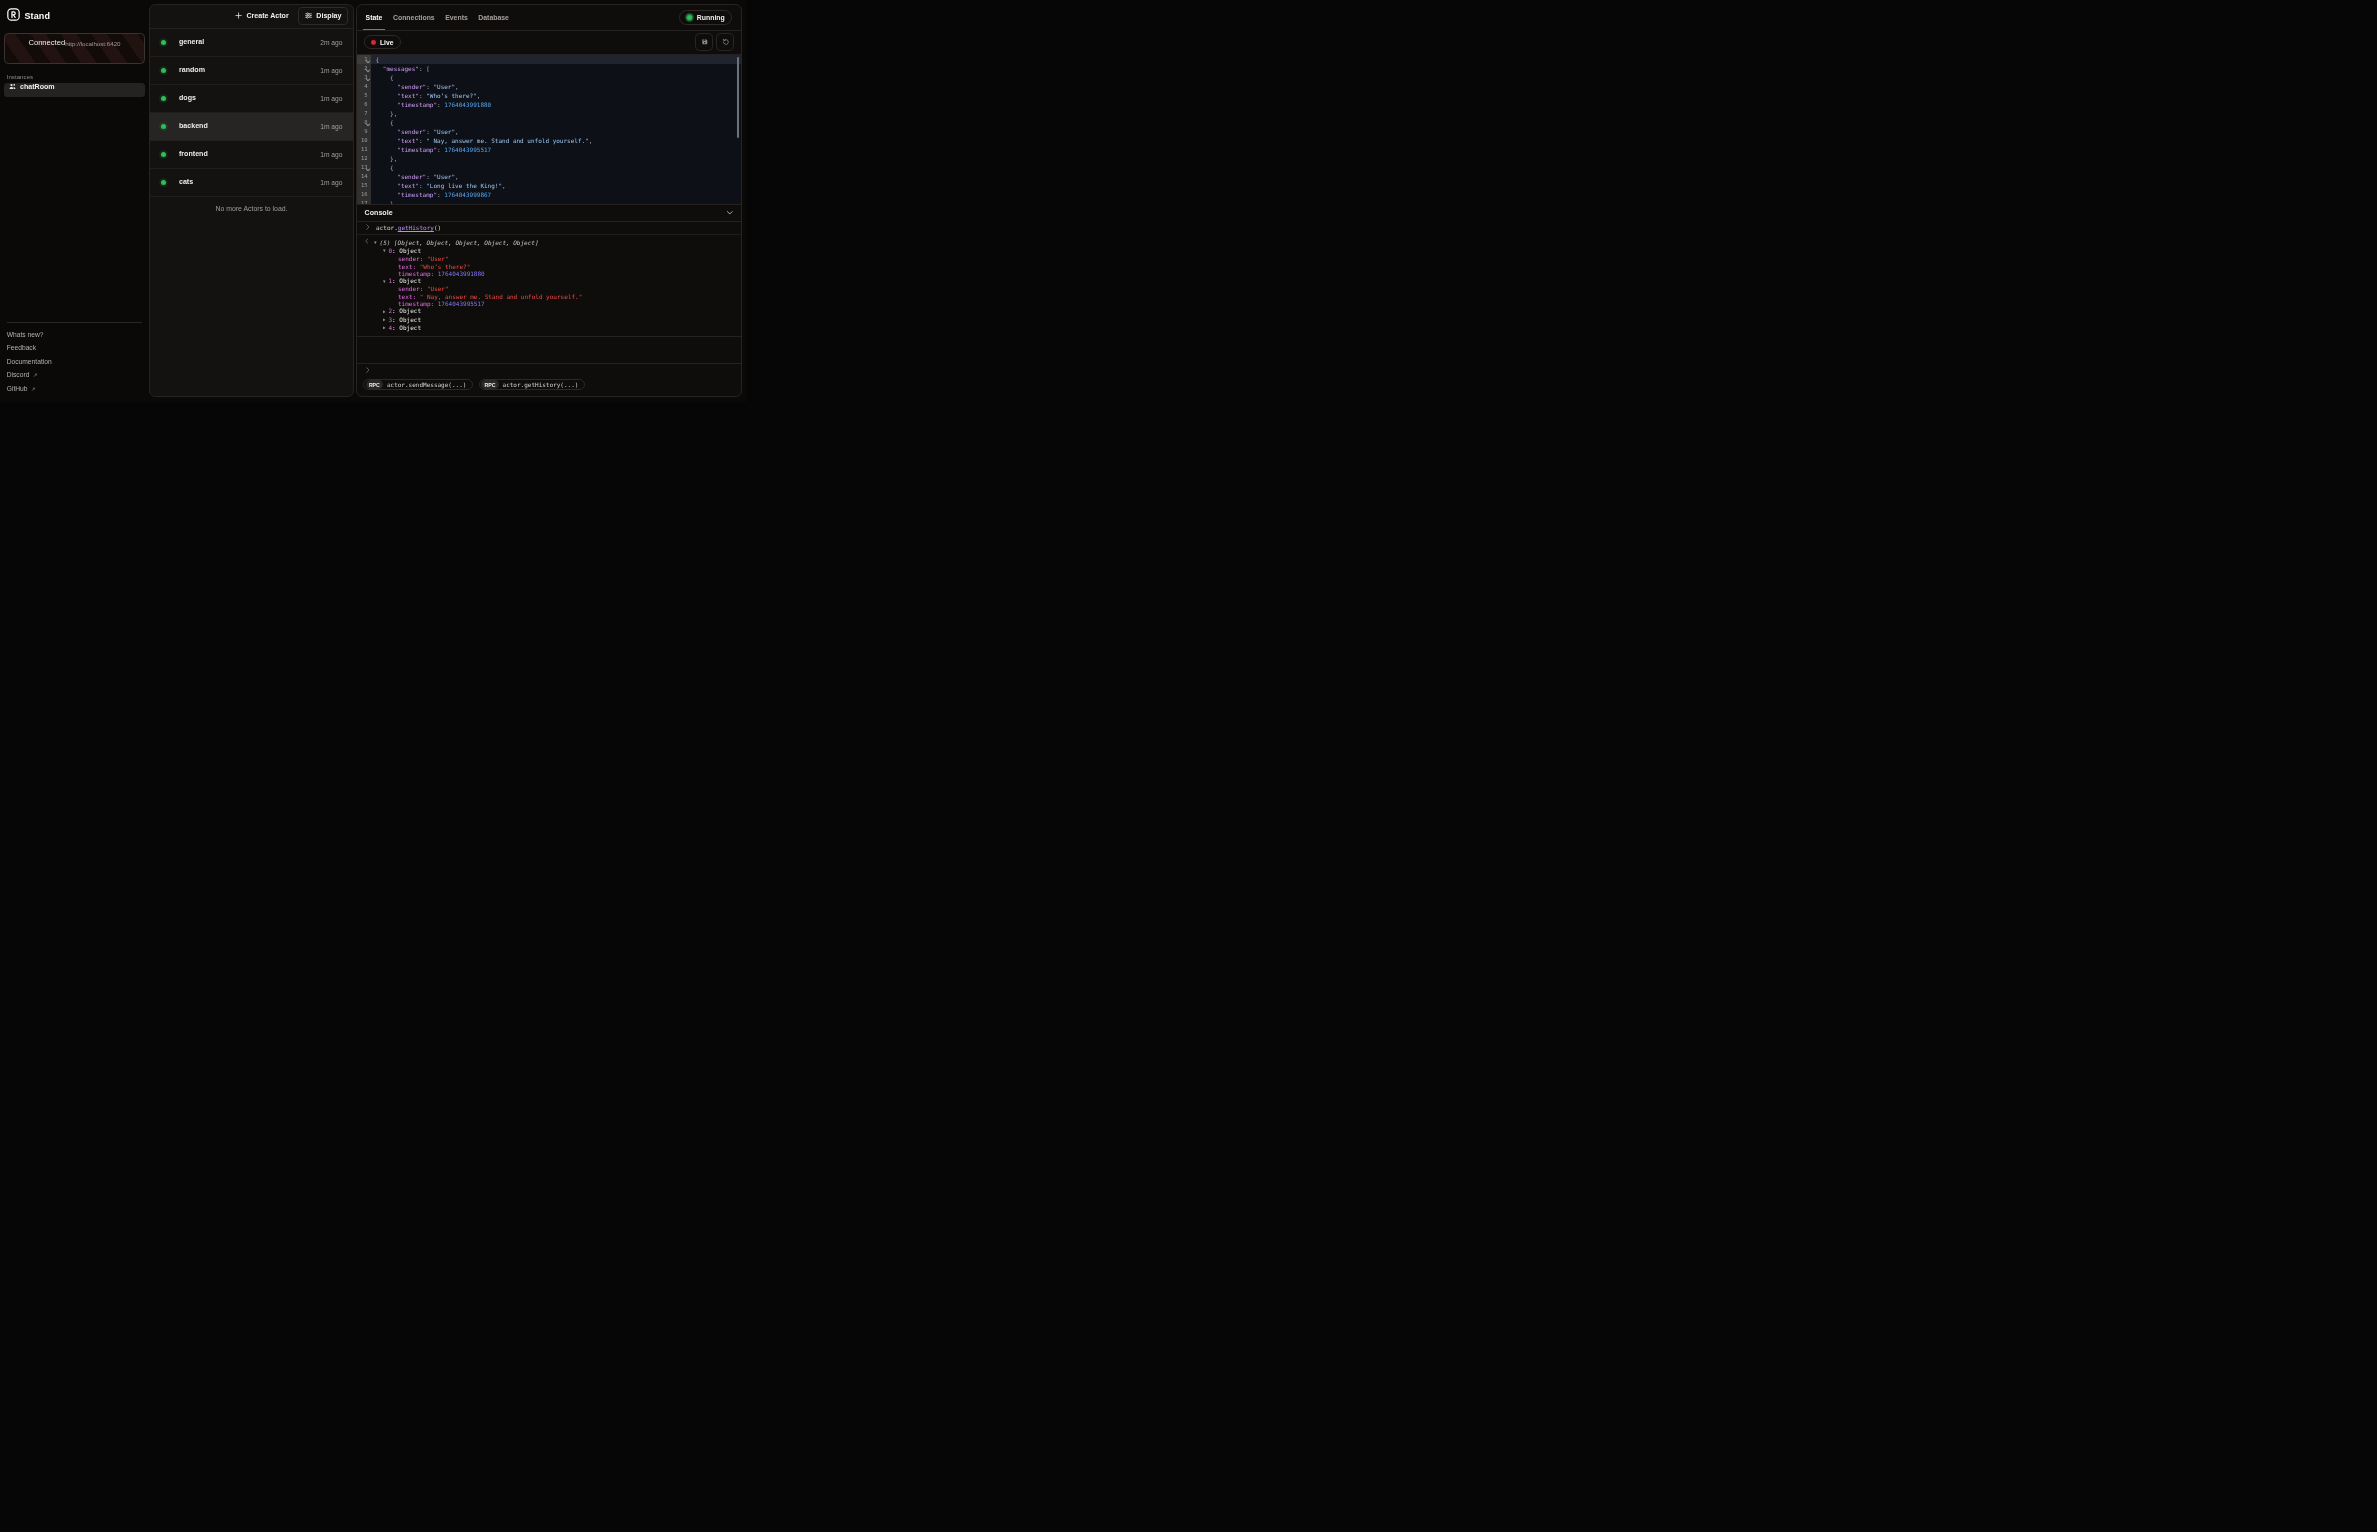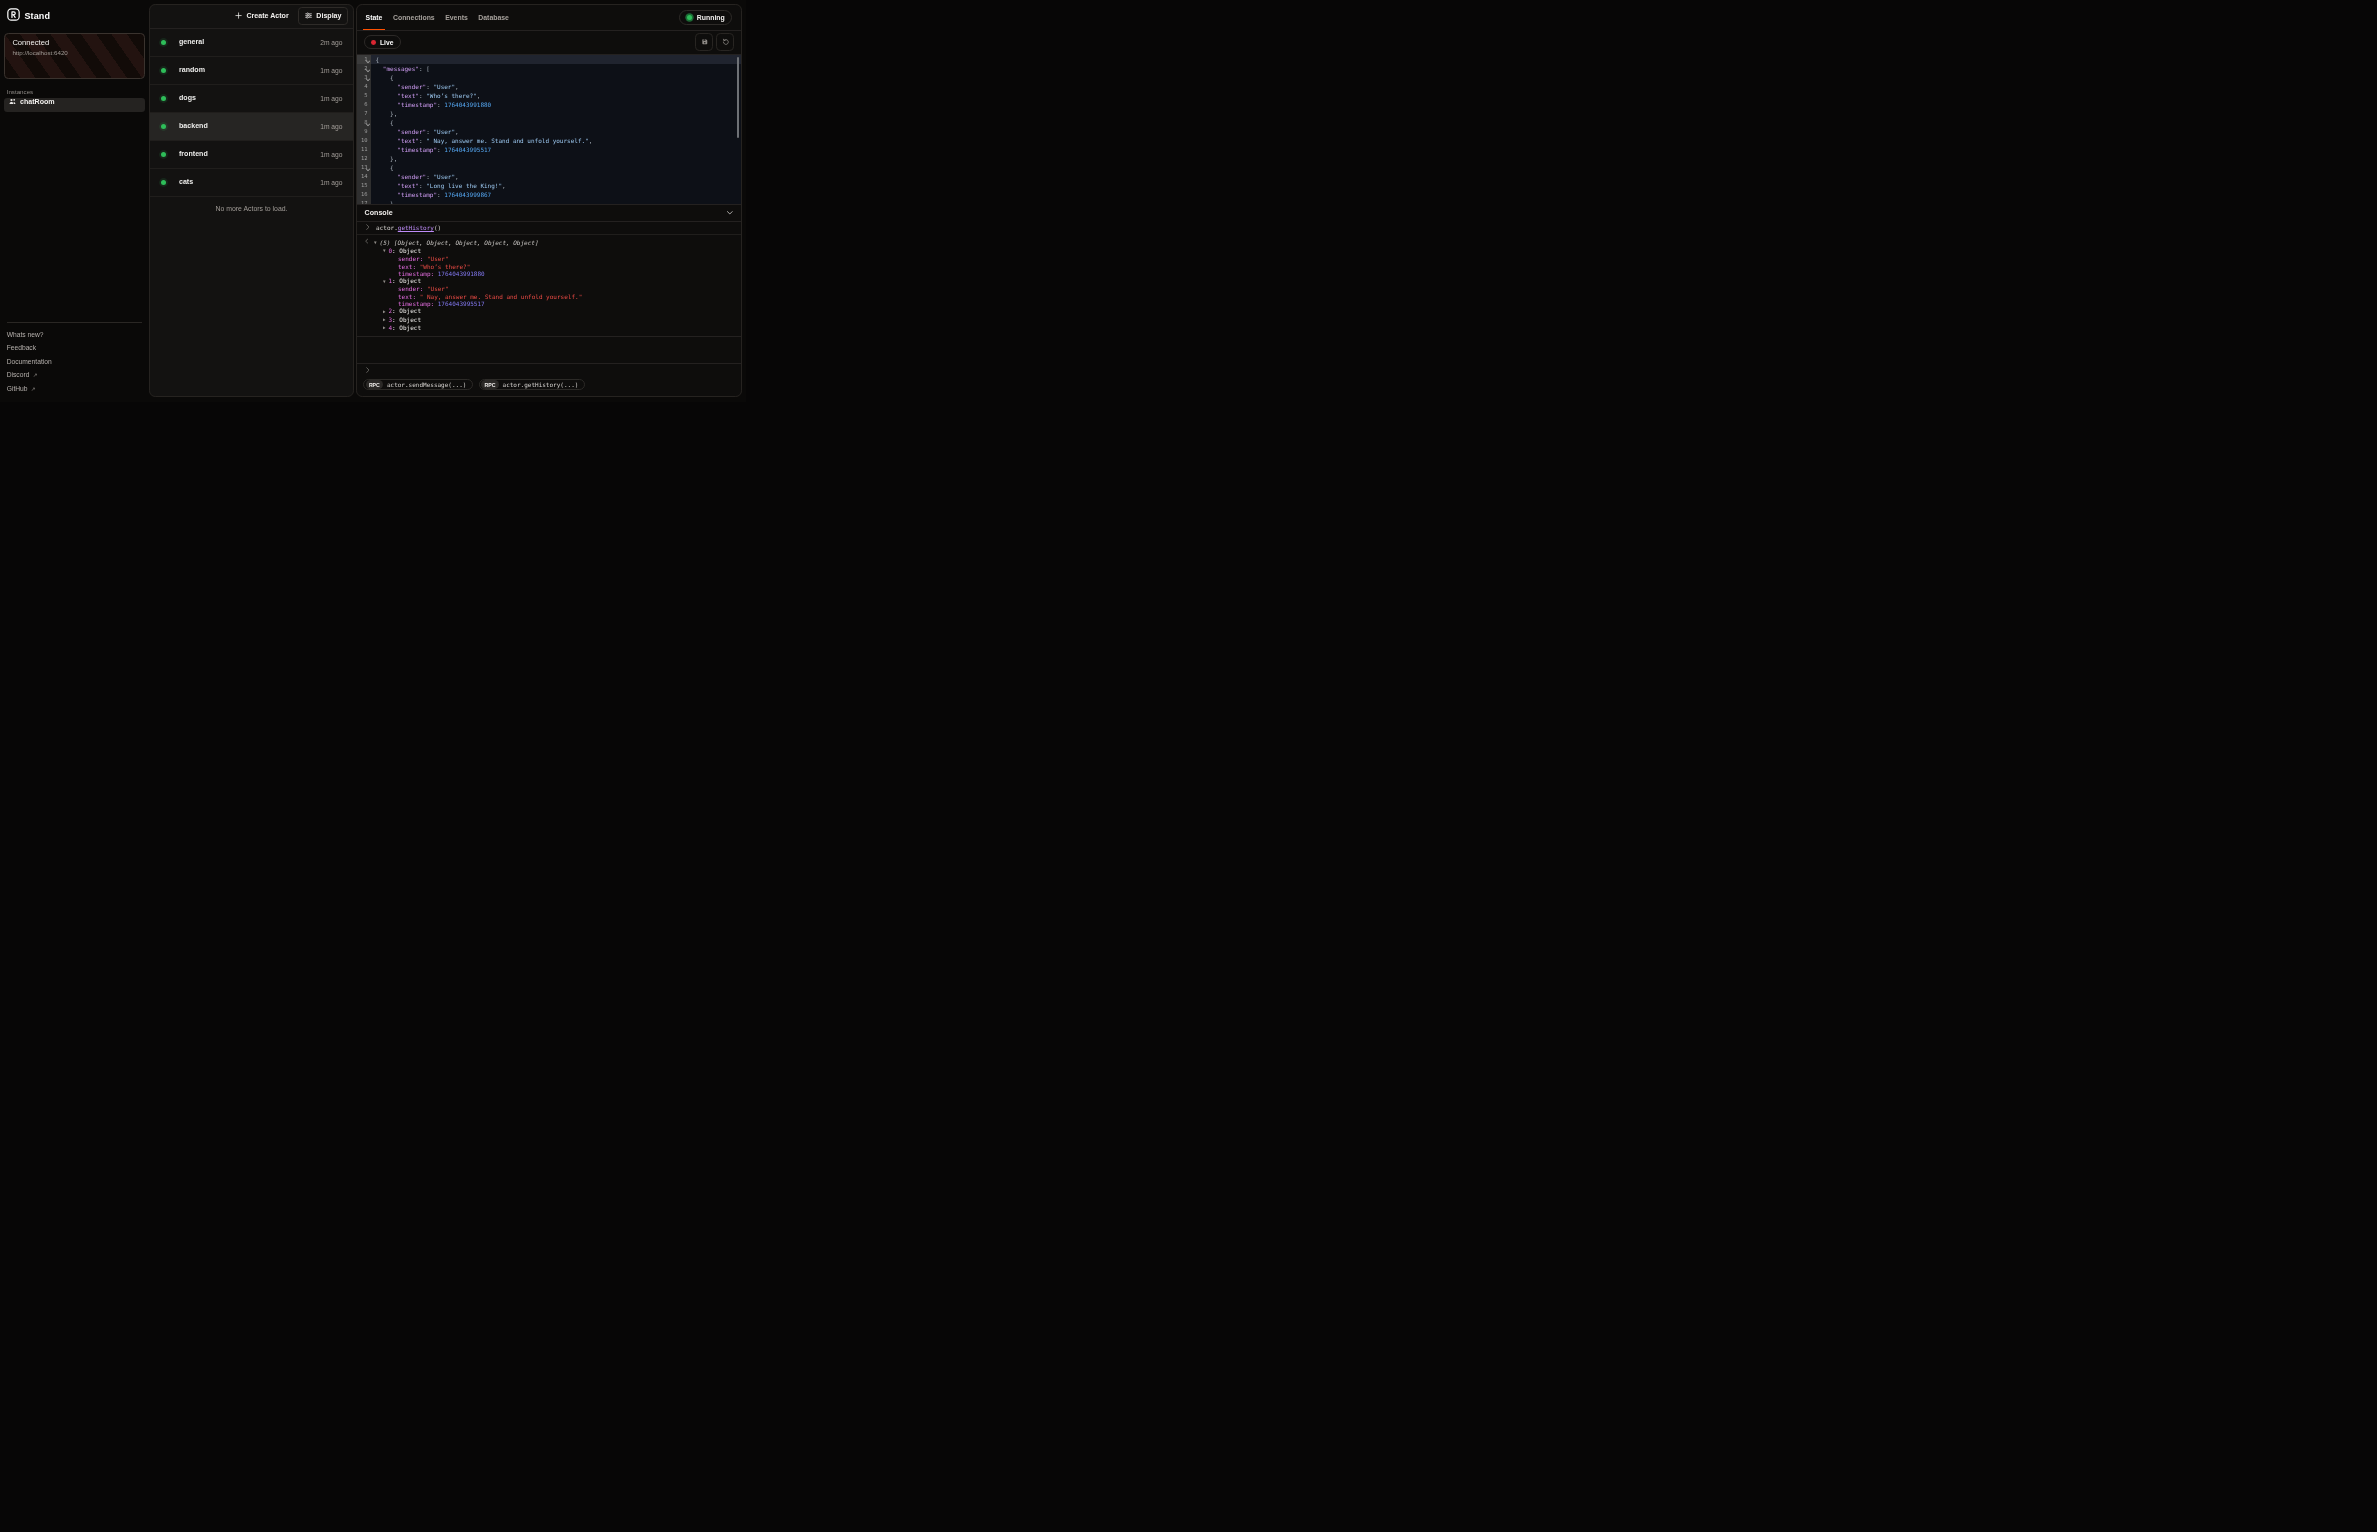--- a/index.html
+++ b/index.html
@@ -3,22 +3,22 @@
 <meta charset="utf-8">
 <style>
   html,body{margin:0;padding:0;background:#070606;}
   .stage{position:relative;width:746px;height:402px;background:#0a0908;overflow:hidden;
          font-family:"Liberation Sans",sans-serif;color:#ececea;}
 
   
   .sidebar{position:absolute;left:0;top:0;bottom:0;width:149px;display:flex;flex-direction:column;}
   .brand{display:flex;align-items:center;gap:4.8px;padding:8px 6.7px 2.9px;}
   .brand-name{font-size:9px;font-weight:700;color:#fff;letter-spacing:0.1px;}
-  .conn-box{margin:6.7px 3.8px 0;height:46px;border:0.5px solid #3a332e;border-radius:4.3px;box-sizing:border-box;
-            padding:4.8px 7.6px;display:flex;flex-direction:column;
+  .conn-box{margin:6.7px 3.8px 0;height:31px;border:0.5px solid #3a332e;border-radius:4.3px;box-sizing:border-box;
+            padding:4.8px 7.6px;display:flex;flex-direction:row;justify-content:center;
             background:repeating-linear-gradient(55deg,#120b08 0 12.4px,#231310 12.4px 25px);}
   .conn-status{font-size:7.6px;color:#f2f0ee;}
   .conn-url{font-size:6.2px;color:#a09a95;margin-top:1.4px;}
   .instances-label{margin:9px 6.7px 3.3px;font-size:6.2px;color:#8f8b87;}
   .instance-item{margin:0 3.8px;height:14.3px;background:#252321;border-radius:3.3px;display:flex;
                  gap:4.3px;padding:0 4.8px;font-size:7.1px;font-weight:700;color:#f2f0ee;}
   .side-spacer{flex:1;}
   .side-footer{margin:0 6.7px;border-top:0.5px solid #2a2724;padding:4.8px 0 6.7px;}
   .flink{display:flex;align-items:center;gap:3.3px;padding:3.3px 0;font-size:6.7px;color:#b5b0ac;cursor:pointer;}
   .flink .ext{font-size:5.7px;color:#8f8b87;}

